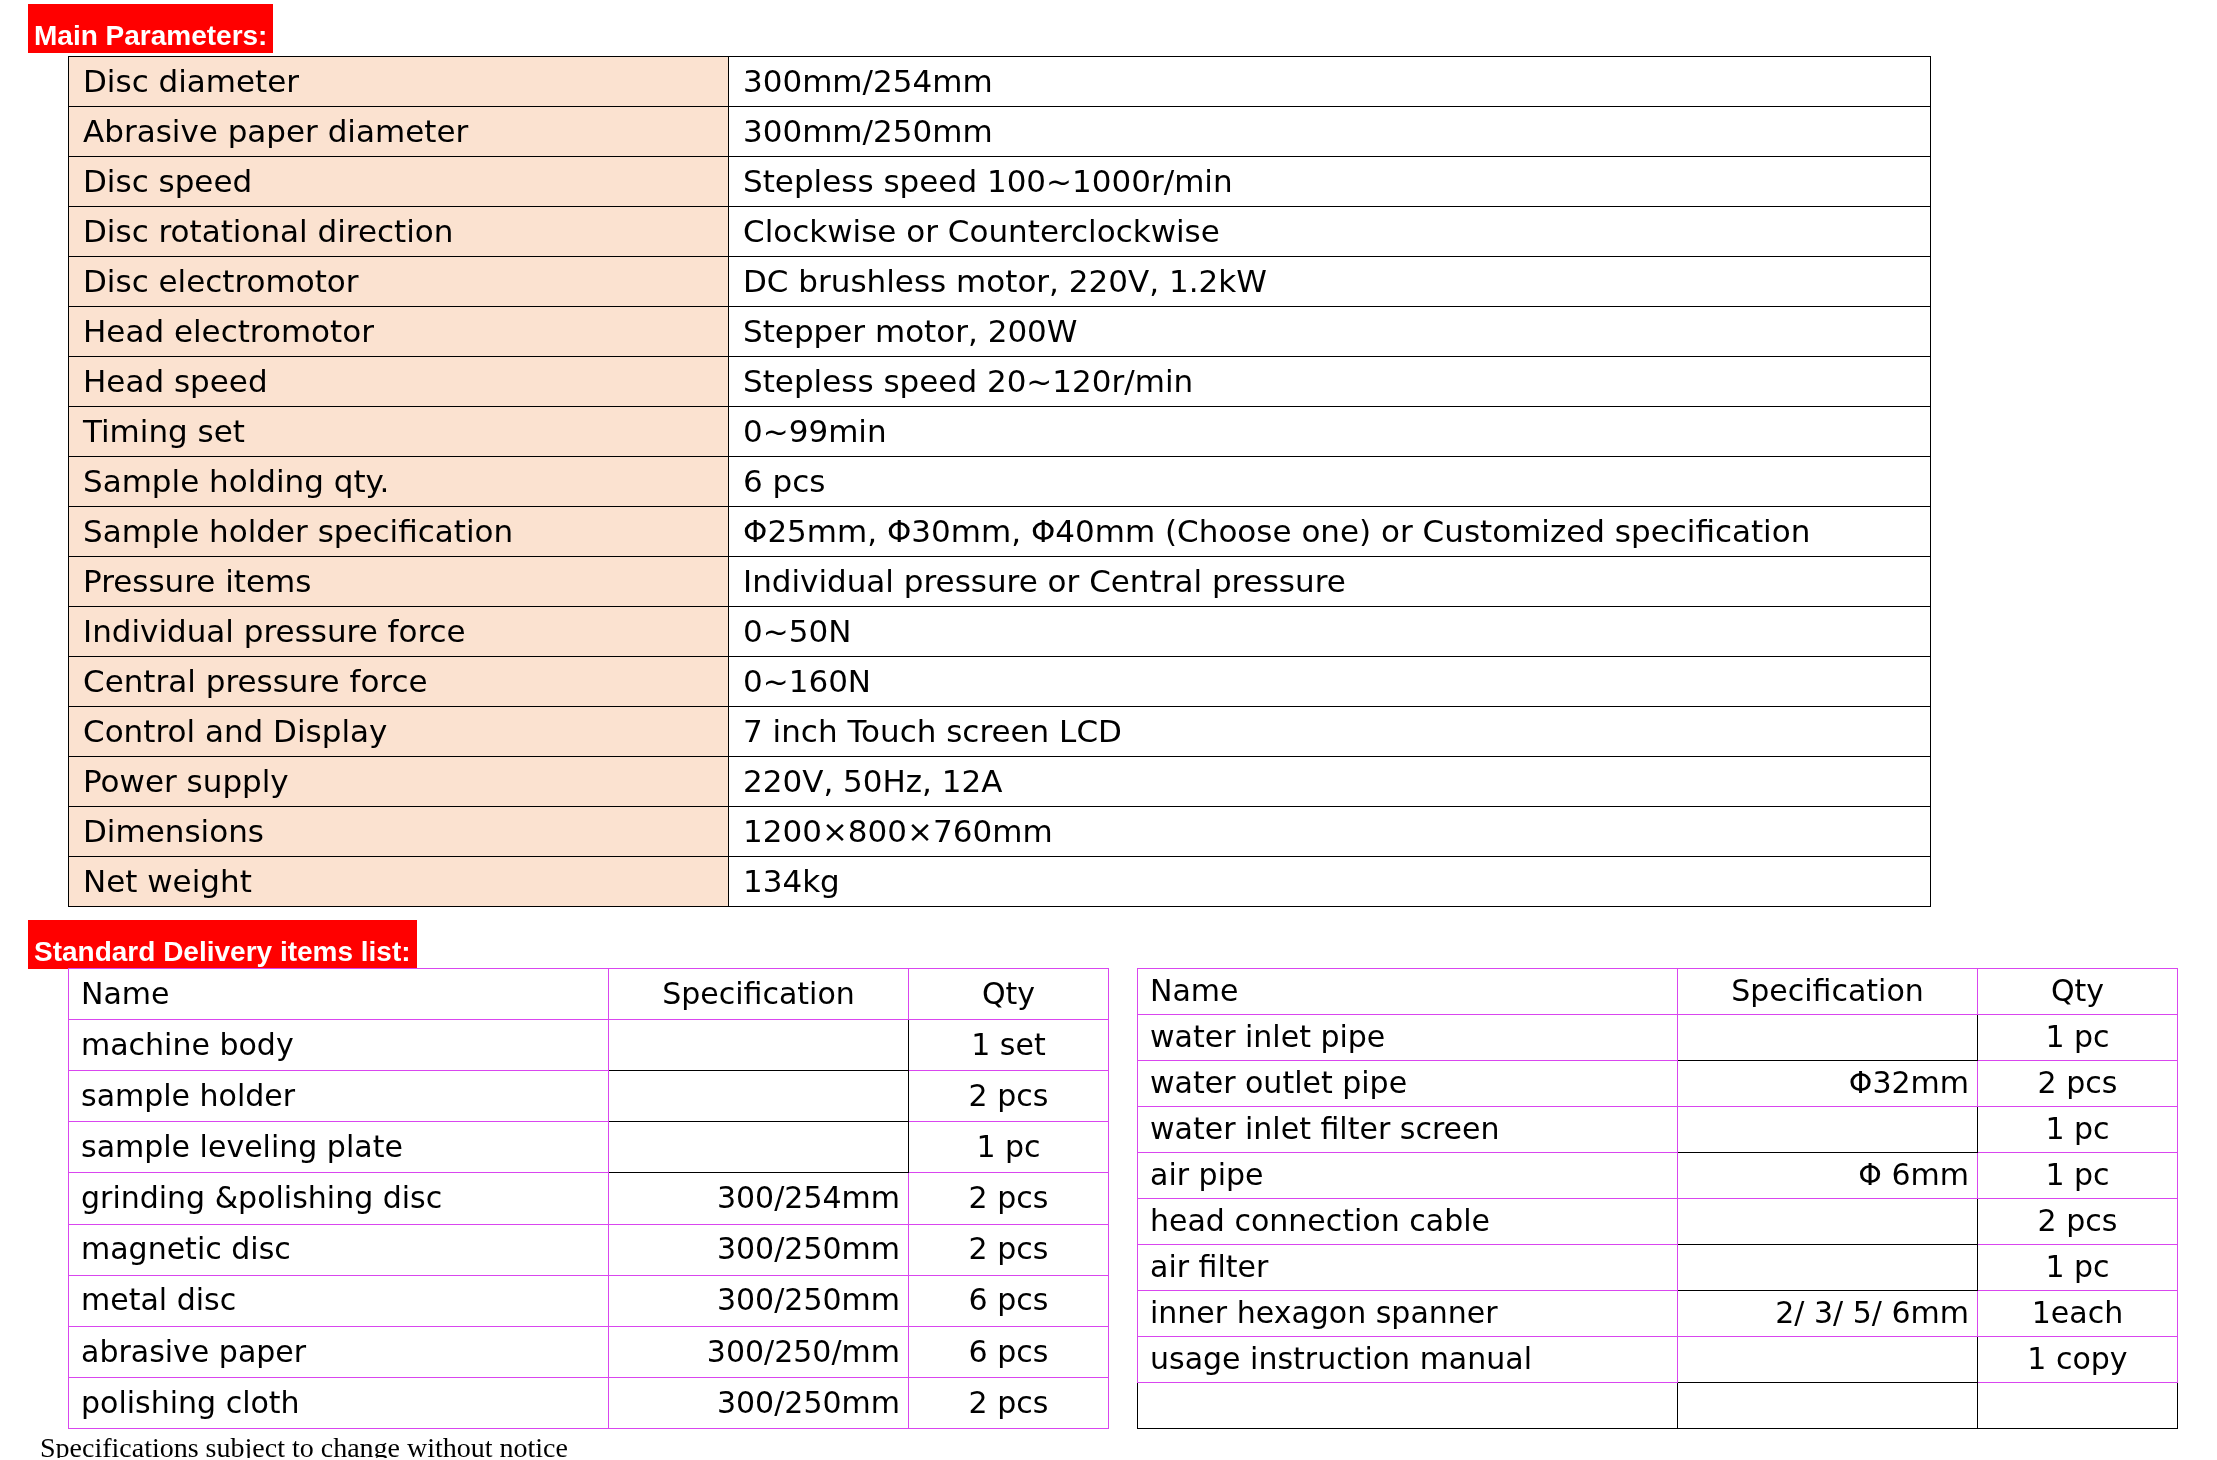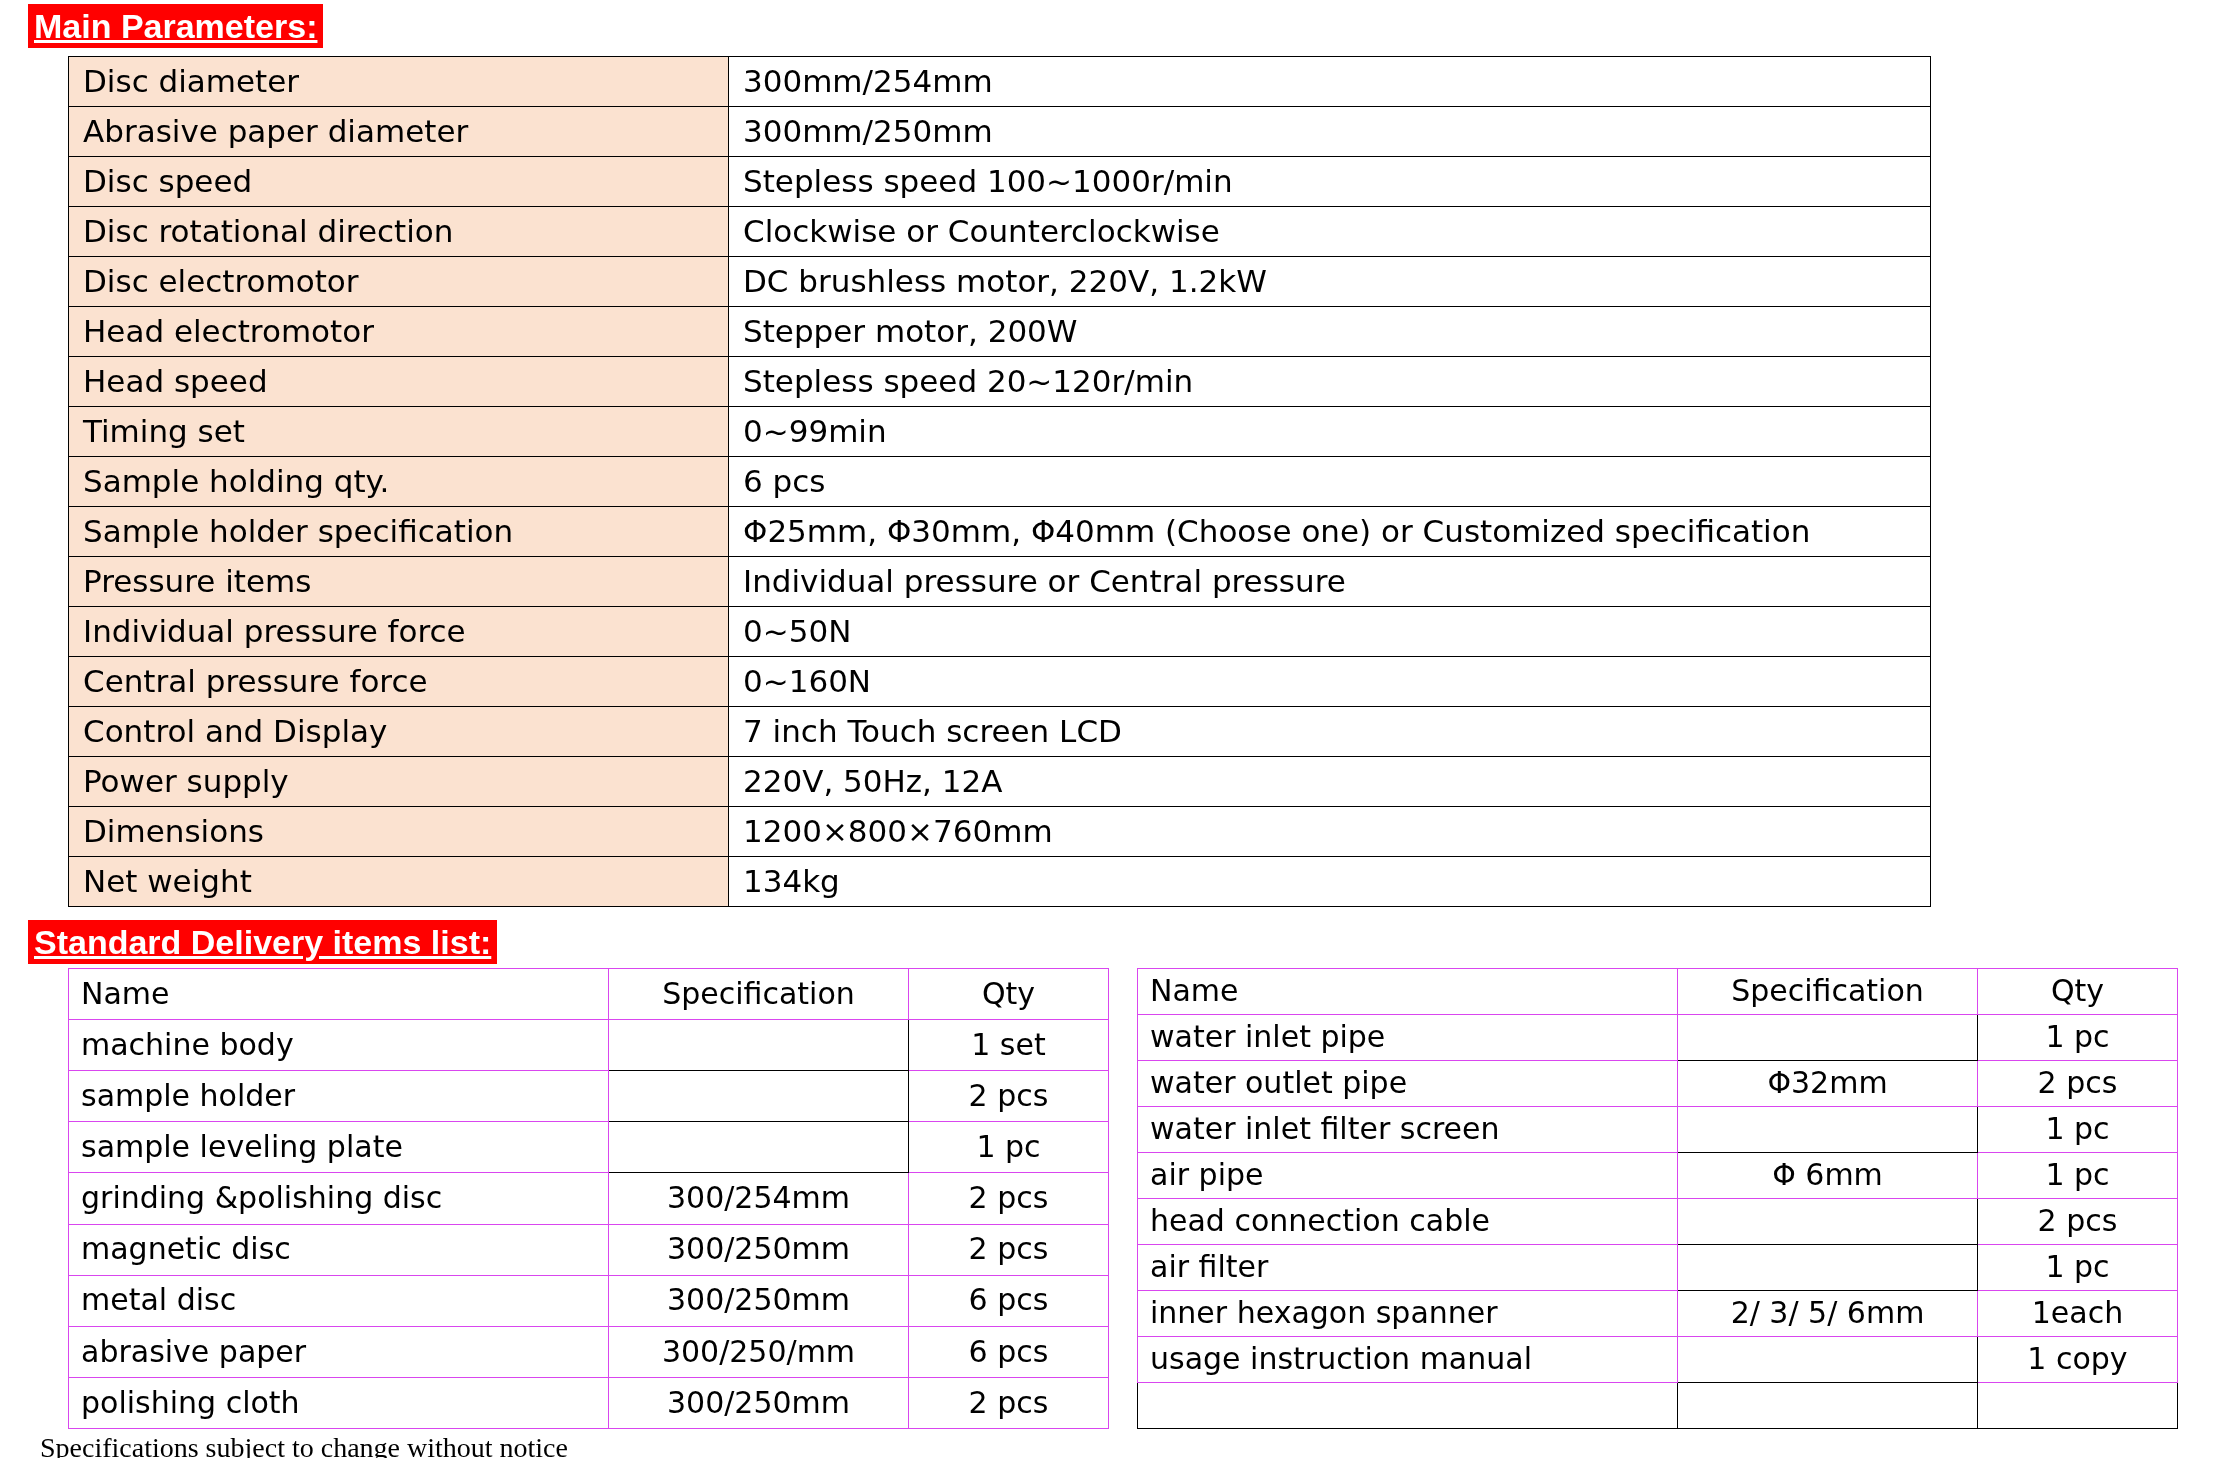--- a/index.html
+++ b/index.html
@@ -21,25 +21,24 @@
     padding: 0;
   }
 
   
   .section-heading {
     display: inline-block;
     background: #ff0000;
     color: #ffffff;
     font-family: "Liberation Sans", sans-serif;
     font-weight: bold;
-    font-size: 34px;
+    font-size: 28px;
     line-height: 1.05;
-    padding: 5px 6px 3px 6px;
+    padding: 17px 6px 3px 6px;
     white-space: nowrap;
-    text-decoration: underline;
   }
 
   #heading-main-params {
     position: absolute;
     left: 28px;
     top: 4px;
   }
   #heading-delivery {
     position: absolute;
     left: 28px;
@@ -96,21 +95,21 @@
     vertical-align: middle;
     line-height: 1.05;
     white-space: nowrap;
     overflow: hidden;
   }
   .delivery-table col.c-name { width: 540px; }
   .delivery-table col.c-spec { width: 300px; }
   .delivery-table col.c-qty  { width: 200px; }
 
   .delivery-table td.name { text-align: left; padding-left: 12px; }
-  .delivery-table td.spec { text-align: center; }
+  .delivery-table td.spec { text-align: right; }
   .delivery-table td.qty  { text-align: center; }
   .delivery-table tr.header td { text-align: center; }
   .delivery-table tr.header td.name { text-align: left; padding-left: 12px; }
   .delivery-table td.empty { border-color: #000000; }
 
   
   .footnote {
     position: absolute;
     left: 40px;
     top: 1432px;

